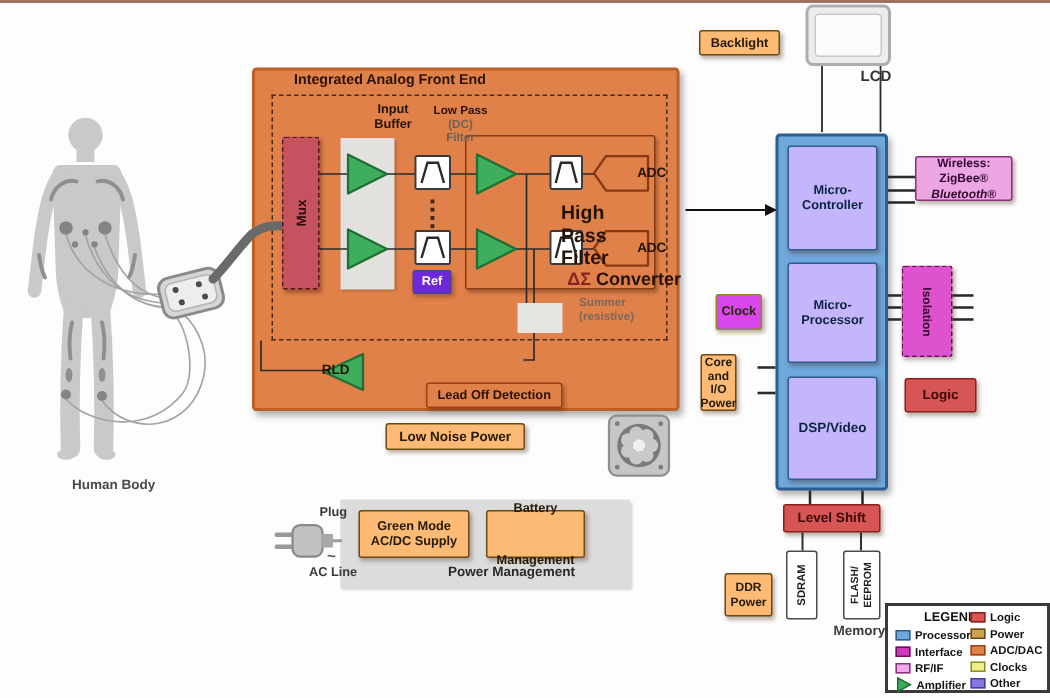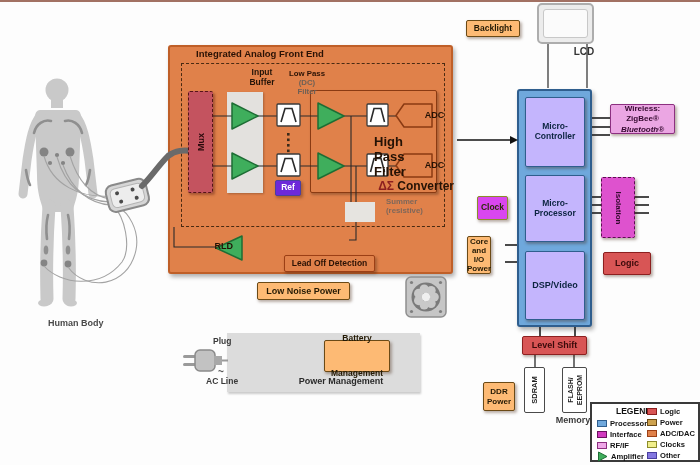--- a/index.html
+++ b/index.html
@@ -290,20 +290,24 @@
 
   <div class="box gold shadow" style="left:483px;top:382px;width:32px;height:29px;font-size:8px;">
     <div>DDR</div>
     <div>Power</div>
   </div>
 
   <div class="lbl" style="left:195px;top:337px;font-size:8.5px;color:#3A3A3A;z-index:10;">Plug</div>
   <div class="lbl" style="left:200px;top:366px;font-size:10px;color:#555;z-index:10;">~</div>
   <div class="lbl" style="left:188px;top:377px;font-size:8.5px;color:#3A3A3A;z-index:10;">AC Line</div>
 
+  <div class="box gold shadow" style="left:239px;top:340px;width:74px;height:32px;font-size:8.5px;">
+    <div>Green Mode</div>
+    <div>AC/DC Supply</div>
+  </div>
   <div class="box gold shadow" style="left:324px;top:340px;width:66px;height:32px;font-size:8.5px;gap:25px;">
     <div>Battery</div>
     <div>Management</div>
   </div>
   <div class="lbl" style="left:263px;top:376px;width:120px;text-align:center;font-size:9px;color:#2A2A2A;z-index:10;">Power Management</div>
 
   <div class="abs" style="left:590px;top:402px;width:110px;height:60px;background:#fff;border:2px solid #3A3A3A;box-sizing:border-box;z-index:10;">
     <div class="lbl" id="lg-title" style="left:6px;top:3px;font-size:8.5px;color:#111;">LEGEND</div>
     <div class="abs" id="lg-col1" style="left:5px;top:14px;">
         <div class="lg-row">

